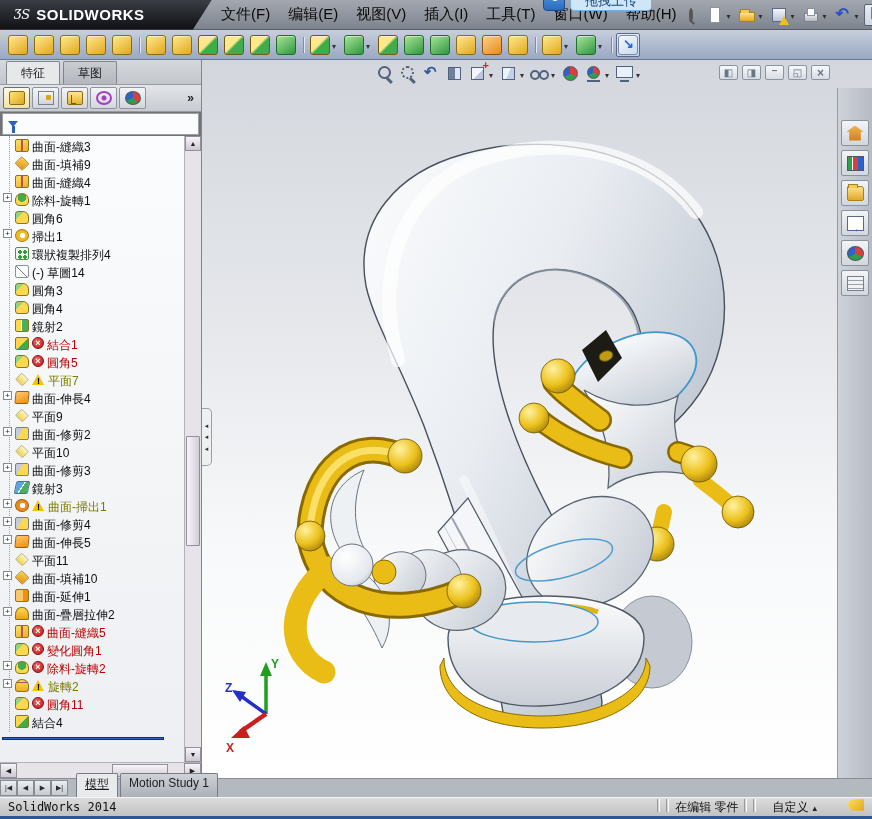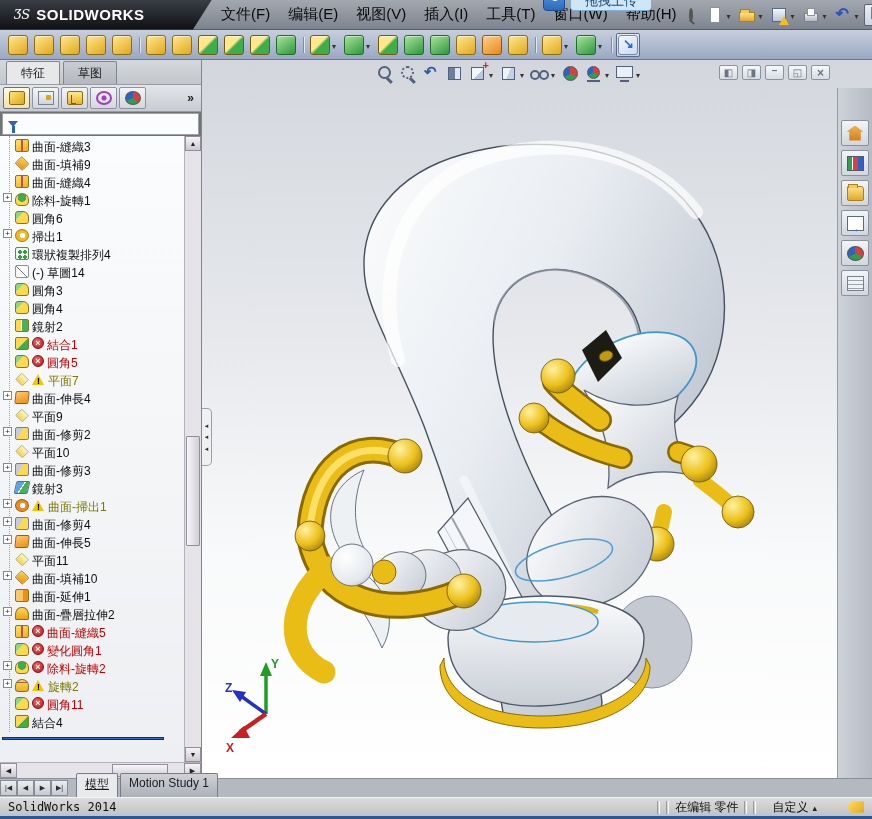--- a/index.html
+++ b/index.html
@@ -166,21 +166,21 @@
 
   
   #tabsrow{position:absolute;left:0;top:778px;width:872px;height:19px;background:#b4b8bf;display:flex;align-items:flex-end;border-top:1px solid #888e98}
   .nbtn{width:17px;height:16px;border:1px solid #878d96;background:linear-gradient(#eceef0,#c6cacf);font-size:7px;display:flex;align-items:center;justify-content:center;color:#2a2d33;margin-bottom:1px}
   .nb-first::before{content:'|◀'}.nb-prev::before{content:'◀'}.nb-next::before{content:'▶'}.nb-last::before{content:'▶|'}
   #btabs{display:flex;margin-left:8px}
   .btab{height:24px;padding:2px 8px 0;border:1px solid #777d86;border-bottom:none;background:linear-gradient(#cfd2d7,#acb0b7);margin-right:2px;border-radius:2px 2px 0 0;color:#1a1d22;text-decoration:underline dotted transparent}
   .btab.active{background:#e9eaec;text-decoration:underline}
   #statusbar{position:absolute;left:0;top:797px;width:872px;height:19px;background:linear-gradient(#dcdcdc,#c2c2c2);border-top:1px solid #f4f4f4;display:flex;align-items:center;padding:0 8px;color:#111}
   #appname{font-family:"DejaVu Sans Mono",monospace;font-size:12px}
-  #statusright{margin-left:auto;display:flex;align-items:center;gap:6px}
+  #statusright{margin-left:auto;display:flex;align-items:flex-start;gap:6px}
   .ssep{width:3px;height:13px;border-left:1px solid #9a9a9a;border-right:1px solid #fafafa}
   #custom{display:flex;align-items:center;gap:4px;padding:0 10px}
   .upcaret::before{content:'▴';font-size:9px;color:#222}
   #tagicon{width:17px;height:13px;background:linear-gradient(135deg,#ffe060,#e0a818);clip-path:polygon(0 50%,26% 6%,100% 6%,100% 94%,26% 94%);margin-left:14px}
   #navystrip{position:absolute;left:0;top:816px;width:872px;height:3px;background:linear-gradient(#3a66a8,#16ay60);background:#2c5694}
 </style>
 </head>
 <body>
 
 <div id="titlebar">

